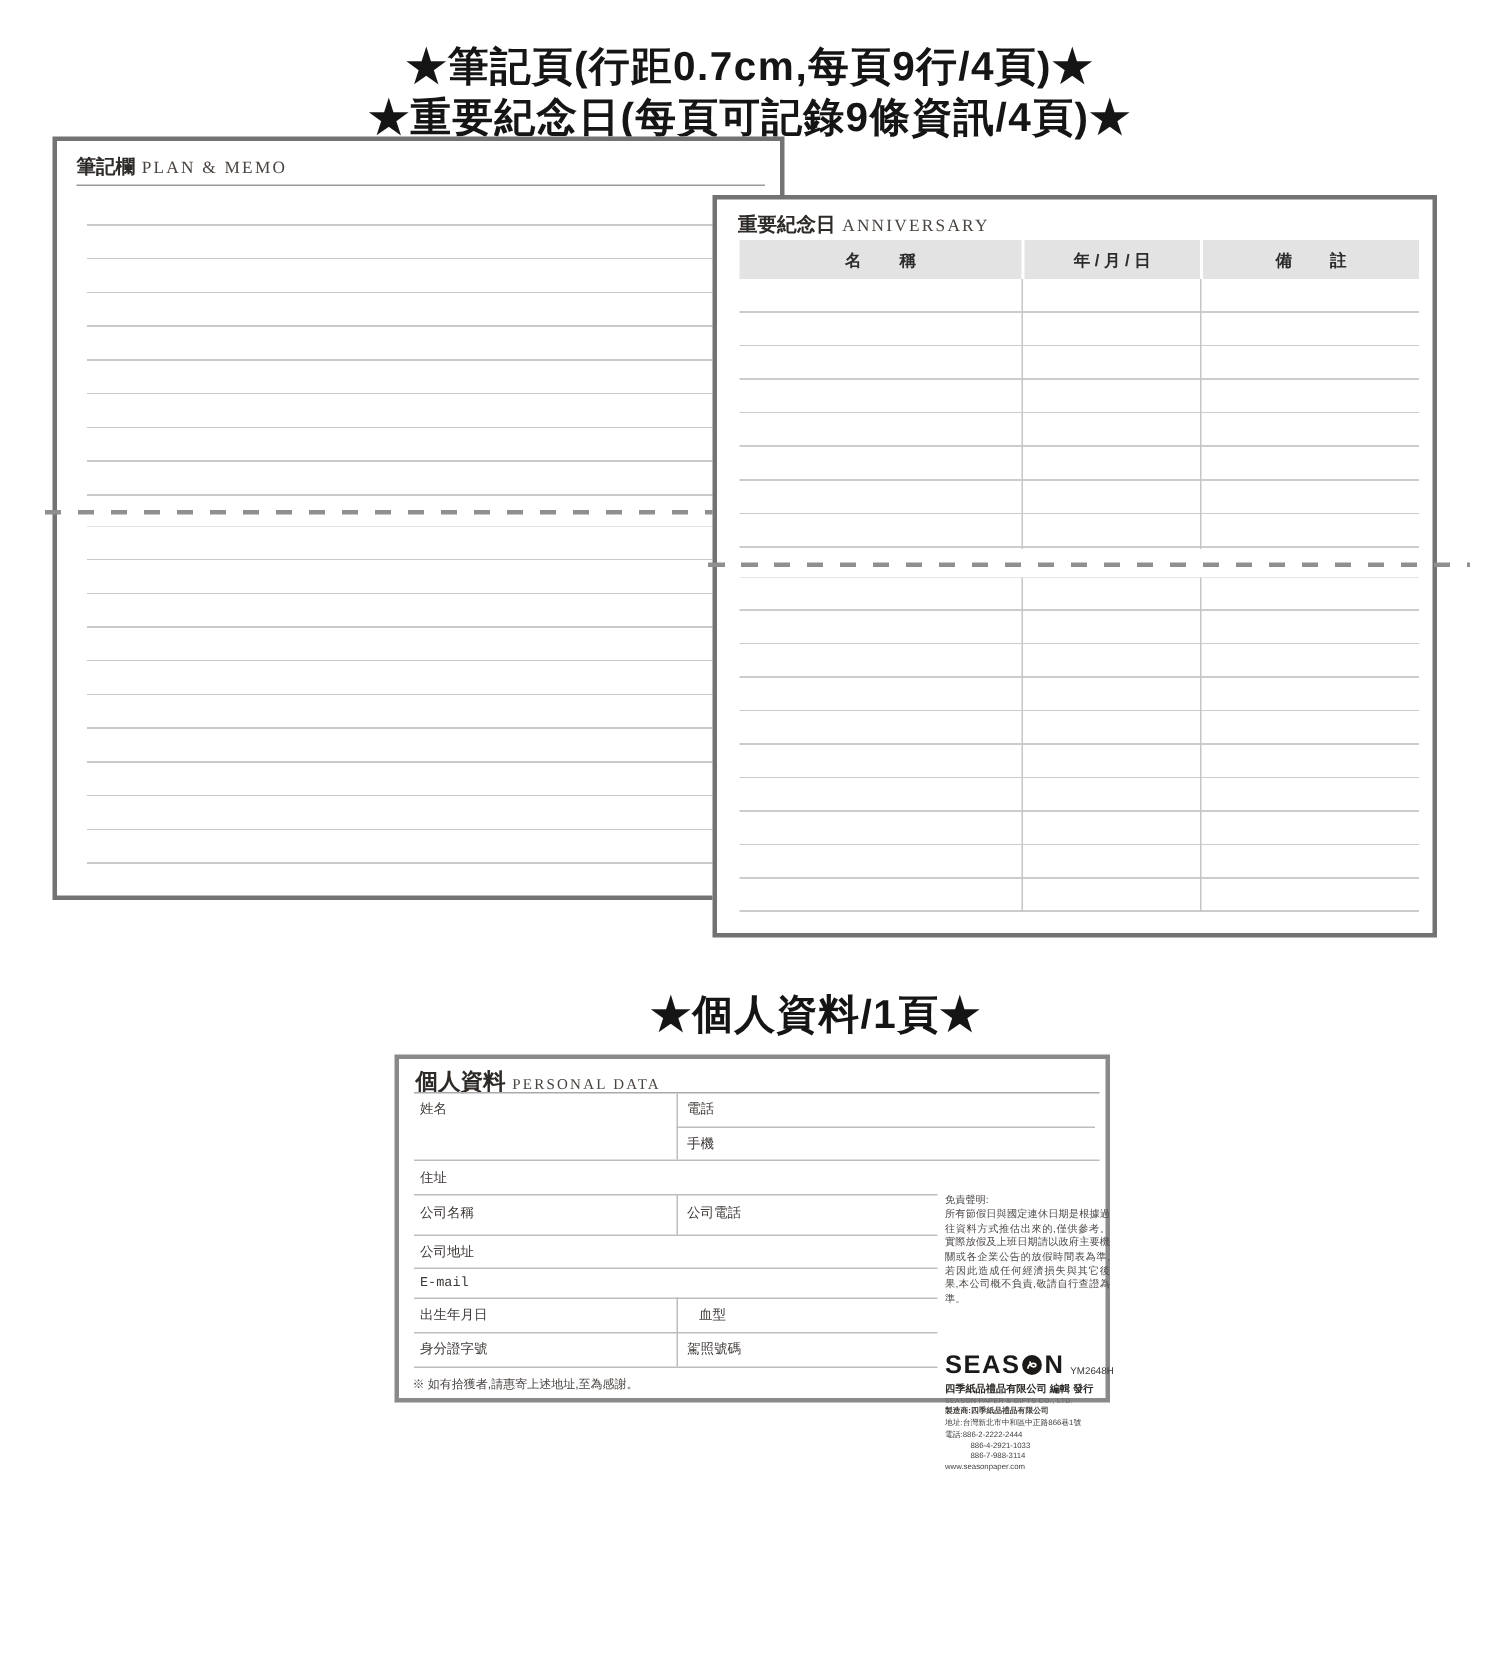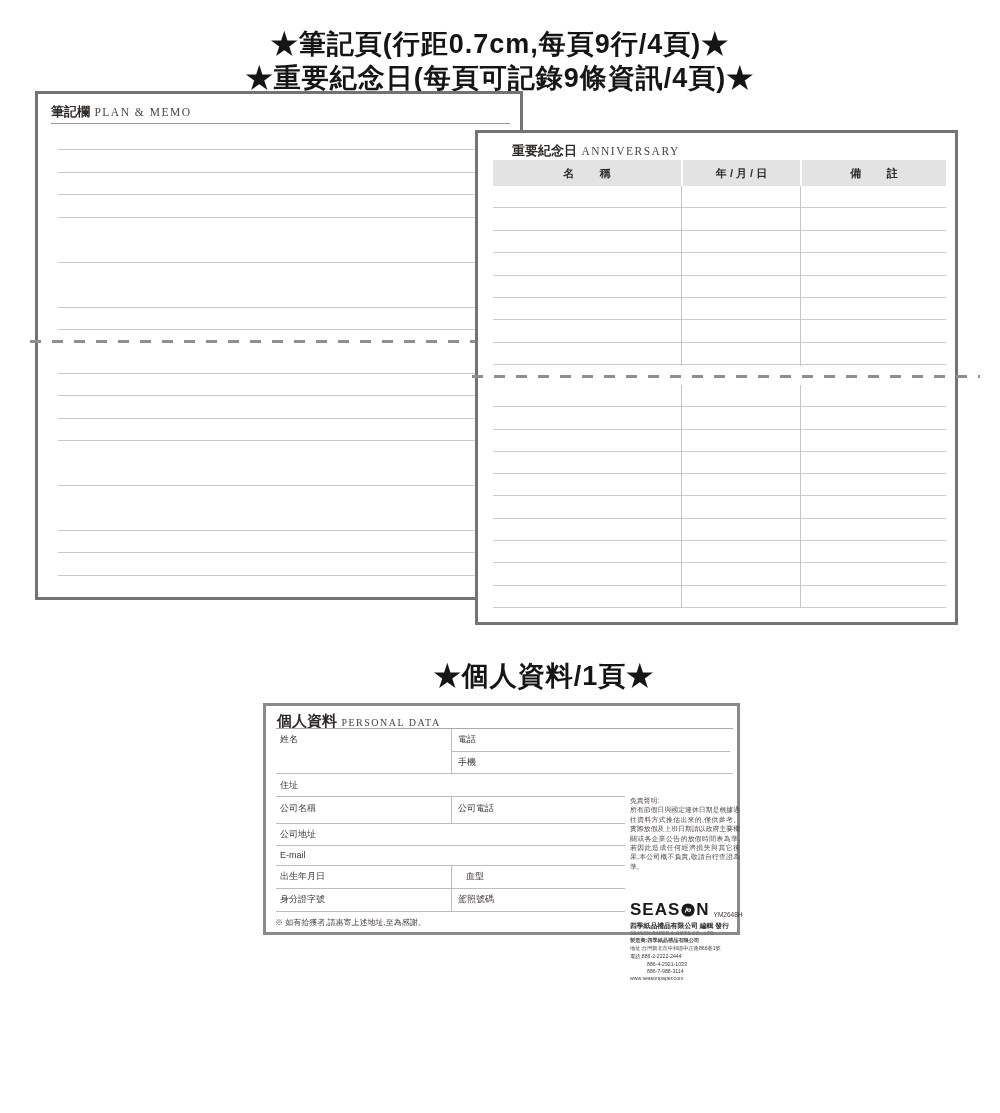--- a/index.html
+++ b/index.html
@@ -53,21 +53,21 @@
       <span class="zh">筆記欄</span>
       <span class="en">PLAN &amp; MEMO</span>
     </div>
     <div class="title-rule" style="left:13px;top:29px;width:459px;"></div>
     <div class="ruled memo-top" style="left:20px;top:34px;width:467px;height:203px;"></div>
     <div class="dash" style="left:-8px;top:246px;width:478px;"></div>
     <div class="ruled memo-bot" style="left:20px;top:257px;width:467px;height:226px;"></div>
   </section>
 
   <section class="panel" style="left:475px;top:130px;width:483px;height:495px;z-index:2;">
-    <div class="ptitle" style="left:14px;top:8px;margin-left:20px;">
+    <div class="ptitle" style="left:14px;top:8px;">
       <span class="zh">重要紀念日</span>
       <span class="en">ANNIVERSARY</span>
     </div>
 
     <div class="thead" style="left:15px;top:27px;width:453px;height:26px;">
       <div class="cell" style="width:188px;">
         <span class="spread">名稱</span>
       </div>
       <div class="cell" style="width:117px;">
         <span>年 / 月 / 日</span>
@@ -110,21 +110,21 @@
     <div class="vline" style="left:185px;top:90px;height:27px;background:#bdbdbd;"></div>
     <div class="vline" style="left:185px;top:159px;height:46px;background:#bdbdbd;"></div>
 
     <div class="fld" style="left:14px;top:27px;">姓名</div>
     <div class="fld" style="left:192px;top:27px;">電話</div>
     <div class="fld" style="left:192px;top:50px;">手機</div>
     <div class="fld" style="left:14px;top:73px;">住址</div>
     <div class="fld" style="left:14px;top:96px;">公司名稱</div>
     <div class="fld" style="left:192px;top:96px;">公司電話</div>
     <div class="fld" style="left:14px;top:122px;">公司地址</div>
-    <div class="fld" style="left:14px;top:144px;">E-mail</div>
+    <div class="fld" style="left:14px;top:144px;font-family:Liberation Mono, monospace;">E-mail</div>
     <div class="fld" style="left:14px;top:164px;">出生年月日</div>
     <div class="fld" style="left:200px;top:164px;">血型</div>
     <div class="fld" style="left:14px;top:187px;">身分證字號</div>
     <div class="fld" style="left:192px;top:187px;">駕照號碼</div>
 
     <div class="note" style="left:9px;top:211px;">※ 如有拾獲者,請惠寄上述地址,至為感謝。</div>
 
     <div class="disc" style="left:364px;top:90px;width:110px;">
       <span>免責聲明:</span><br>
       <span>所有節假日與國定連休日期是根據過往資料方式推估出來的,僅供參考。實際放假及上班日期請以政府主要機關或各企業公告的放假時間表為準,若因此造成任何經濟損失與其它後果,本公司概不負責,敬請自行查證為準。</span>

